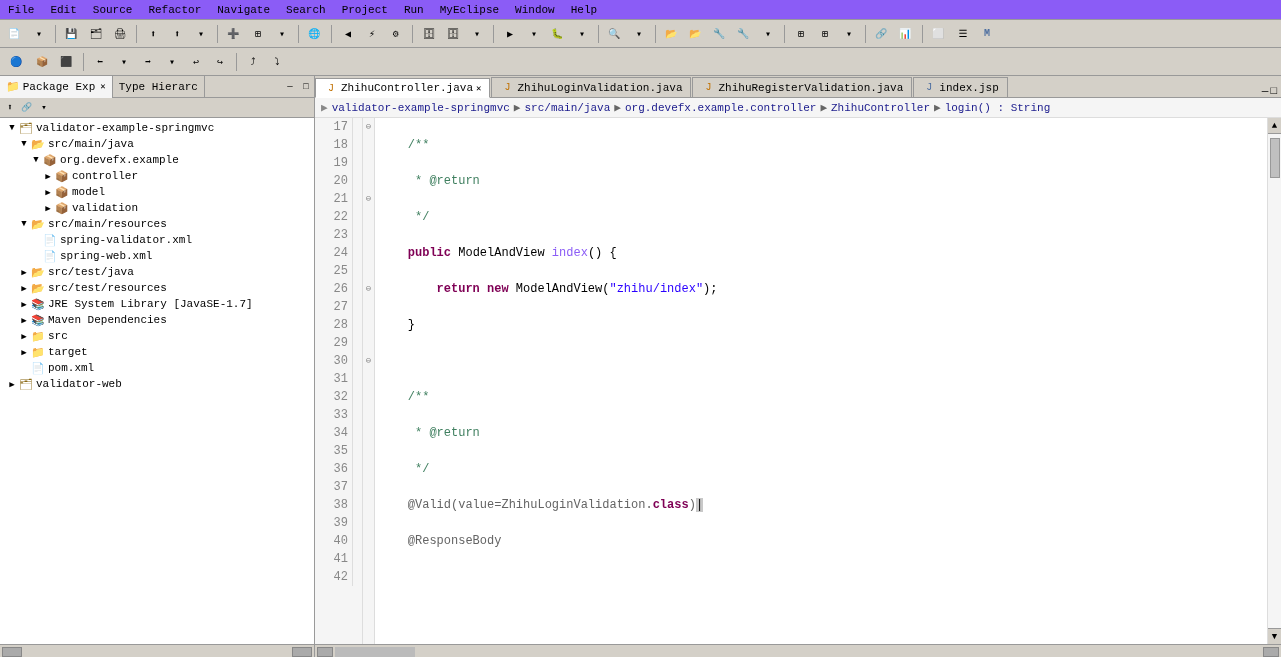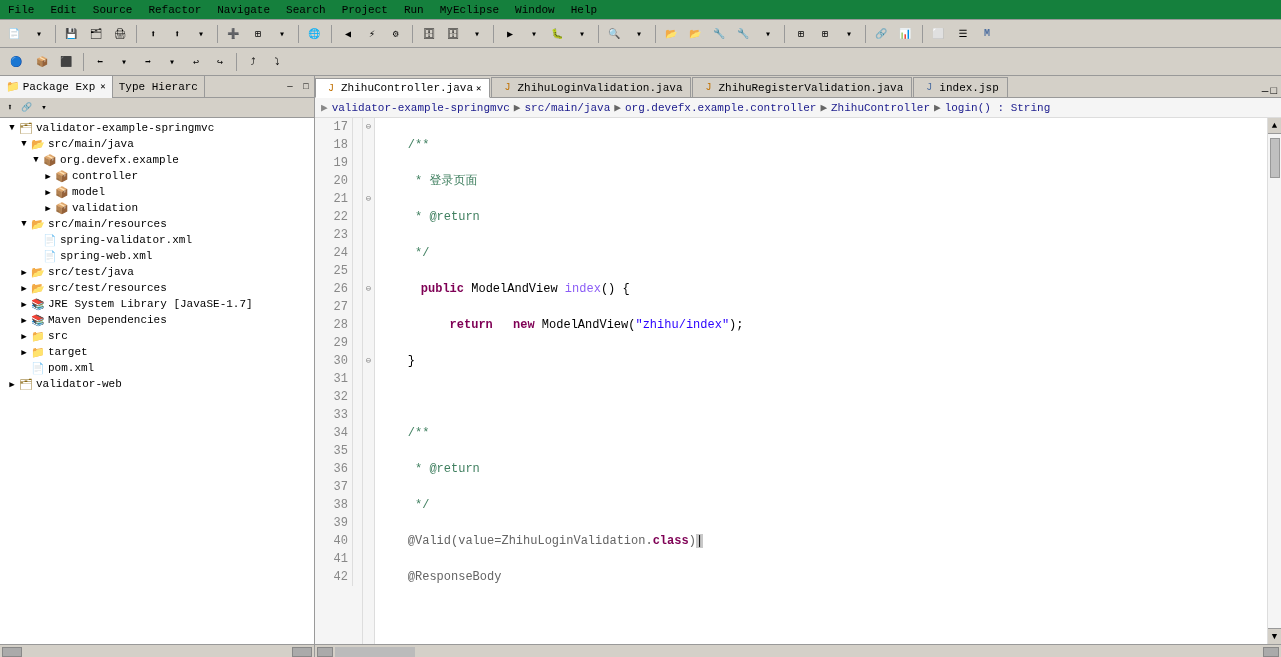--- a/index.html
+++ b/index.html
@@ -1,19 +1,19 @@
 <!DOCTYPE html>
 <html><head>
   <meta charset="utf-8">
   <style>
     * { margin: 0; padding: 0; box-sizing: border-box; }
     body { font-family: 'Consolas', 'Courier New', monospace; font-size: 12px; background: #f0f0f0; overflow: hidden; }
     
     
-    #menubar { display: flex; align-items: center; background: #15803d; height: 20px; border-bottom: 1px solid #999; font-family: Liberation Mono, monospace; }
+    #menubar { display: flex; align-items: center; background: #8b5cf6; height: 20px; border-bottom: 1px solid #999; font-family: Liberation Mono, monospace; }
     .menu-item { padding: 2px 8px; font-size: 11px; cursor: pointer; color: #000; }
     
     
     .toolbar { display: flex; align-items: center; background: #d4d0c8; padding: 2px 4px; border-bottom: 1px solid #999; height: 28px; gap: 2px; }
     .tb-separator { width: 1px; background: #999; height: 18px; margin: 0 3px; }
     .tb-btn { display: inline-flex; align-items: center; justify-content: center; width: 22px; height: 22px; background: #d4d0c8; border: 1px solid transparent; cursor: pointer; font-size: 10px; }
     
     
     #main { display: flex; height: calc(657px - 75px); }
     
@@ -57,21 +57,21 @@
     
     
     #code-area { flex: 1; display: flex; overflow: hidden; background: white; }
     #line-numbers { width: 38px; background: #f5f5f5; border-right: 1px solid #ddd; padding-top: 0; overflow: hidden; text-align: right; color: #888; font-size: 12px; line-height: 18px; padding-right: 4px; user-select: none; }
     #code-content { flex: 1; overflow: auto; padding-left: 6px; font-size: 12px; line-height: 18px; white-space: pre; color: #000; }
     
     
     #bottom-scroll { height: 14px; background: #d4d0c8; border-top: 1px solid #999; display: flex; align-items: center; }
     
     
-    .kw { color: #7f0055; font-weight: bold; margin-left: 13px; }
+    .kw { color: #7f0055; font-weight: bold; }
     .str { color: #2a00ff; }
     .comment { color: #3f7f5f; }
     .annotation { color: #646464; }
     
     .left-panel-toolbar { display: flex; justify-content: space-between; align-items: center; background: #d4d0c8; border-bottom: 1px solid #999; padding: 1px 2px; height: 20px; }
     .lpt-icons { display: flex; gap: 1px; }
     .lpt-icon { width: 16px; height: 16px; display: inline-flex; align-items: center; justify-content: center; font-size: 9px; cursor: pointer; }
   </style>
 </head>
 <body>
@@ -416,21 +416,20 @@
         <div>&nbsp;</div>
         <div>&nbsp;</div>
         <div>&nbsp;</div>
         <div>&nbsp;</div>
         <div>&nbsp;</div>
         <div>&nbsp;</div>
       </div>
 
       <div id="code-content" style="flex:1;overflow:auto;font-size:12px;line-height:18px;background:white;padding-left:4px;">
 <div><span class="comment">    /**</span></div>
-<div><span class="comment">     * 登录页面</span></div>
 <div><span class="comment">     * @return</span></div>
 <div><span class="comment">     */</span></div>
 <div>    <span class="kw">public</span> <span style="color:#000">ModelAndView</span> <span style="color:#8b5cf6">index</span>() {</div>
 <div>        <span class="kw">return</span> <span class="kw">new</span> <span>ModelAndView(</span><span class="str">"zhihu/index"</span>);</div>
 <div>    }</div>
 <div>&nbsp;</div>
 <div><span class="comment">    /**</span></div>
 <div><span class="comment">     * @return</span></div>
 <div><span class="comment">     */</span></div>
 <div>    <span class="annotation">@Valid(value=ZhihuLoginValidation.</span><span style="color:#7f0055;font-weight:bold">class</span><span class="annotation">)</span><span style="background:#c8c8c8">|</span></div>

